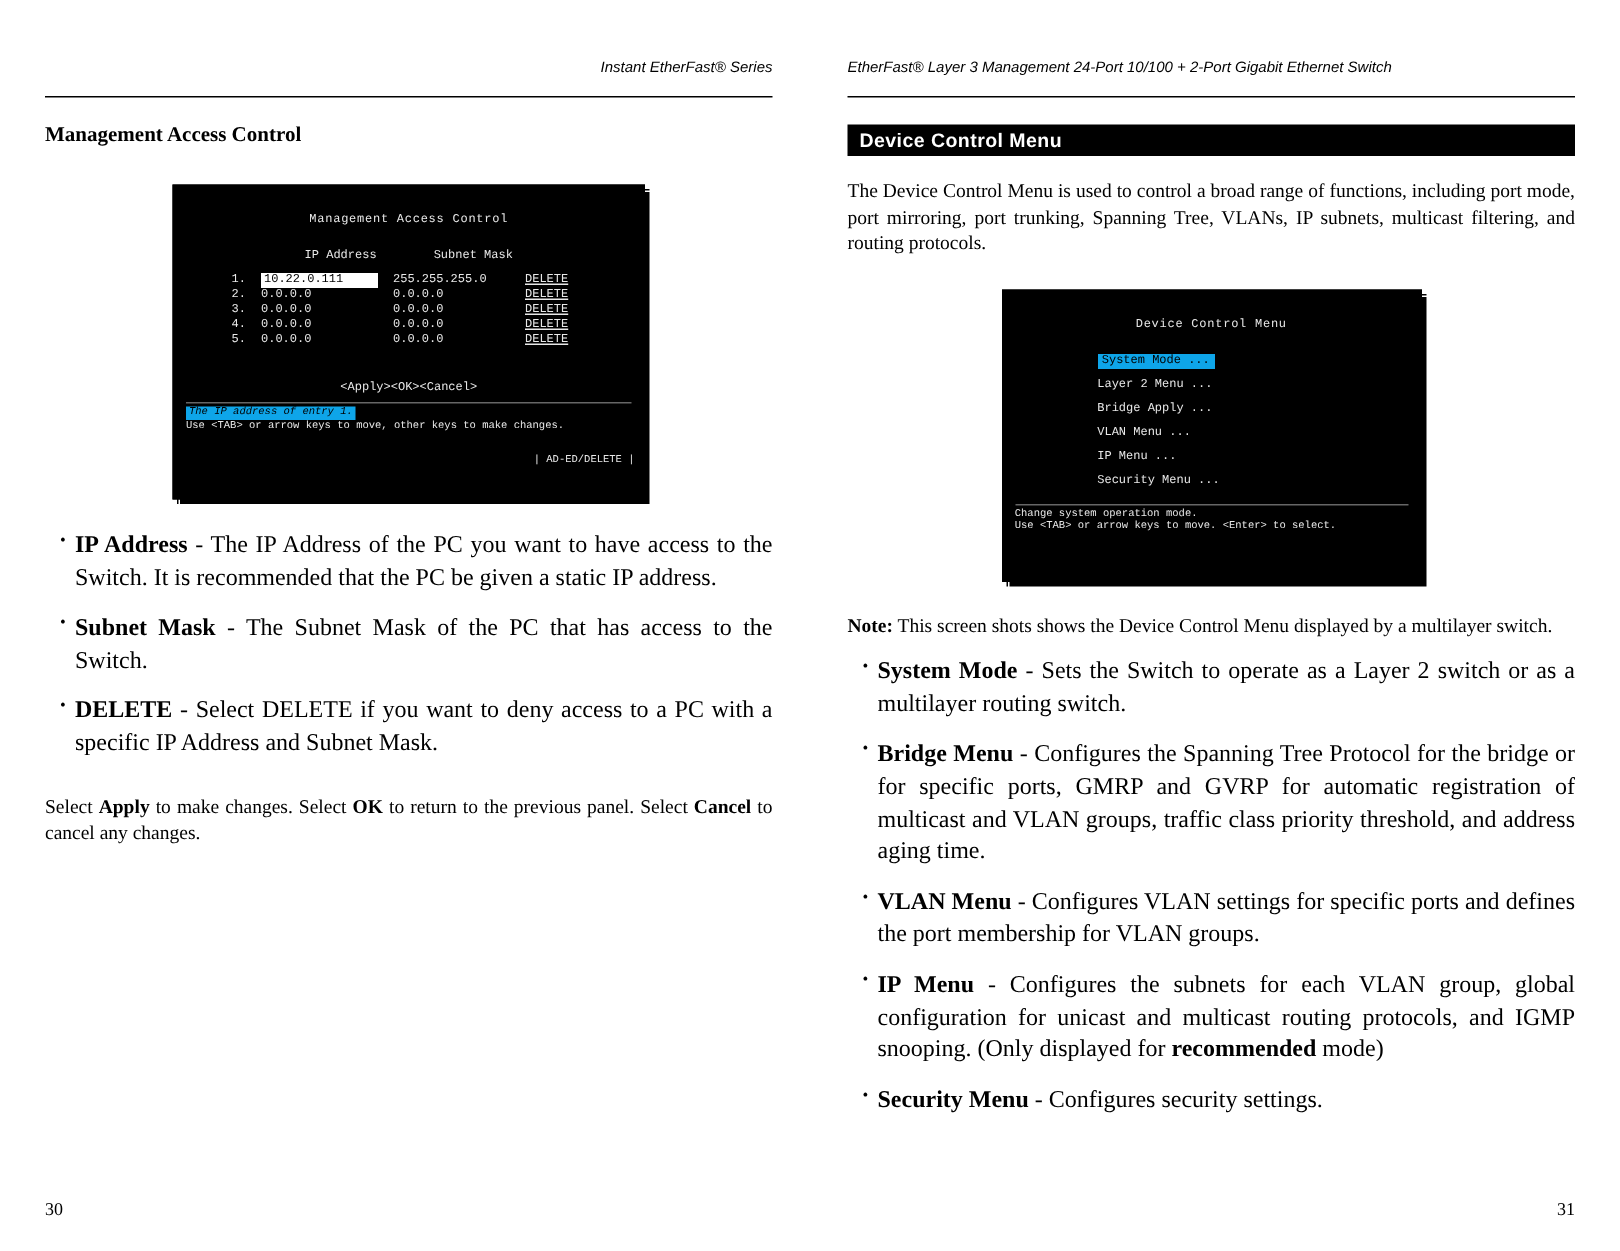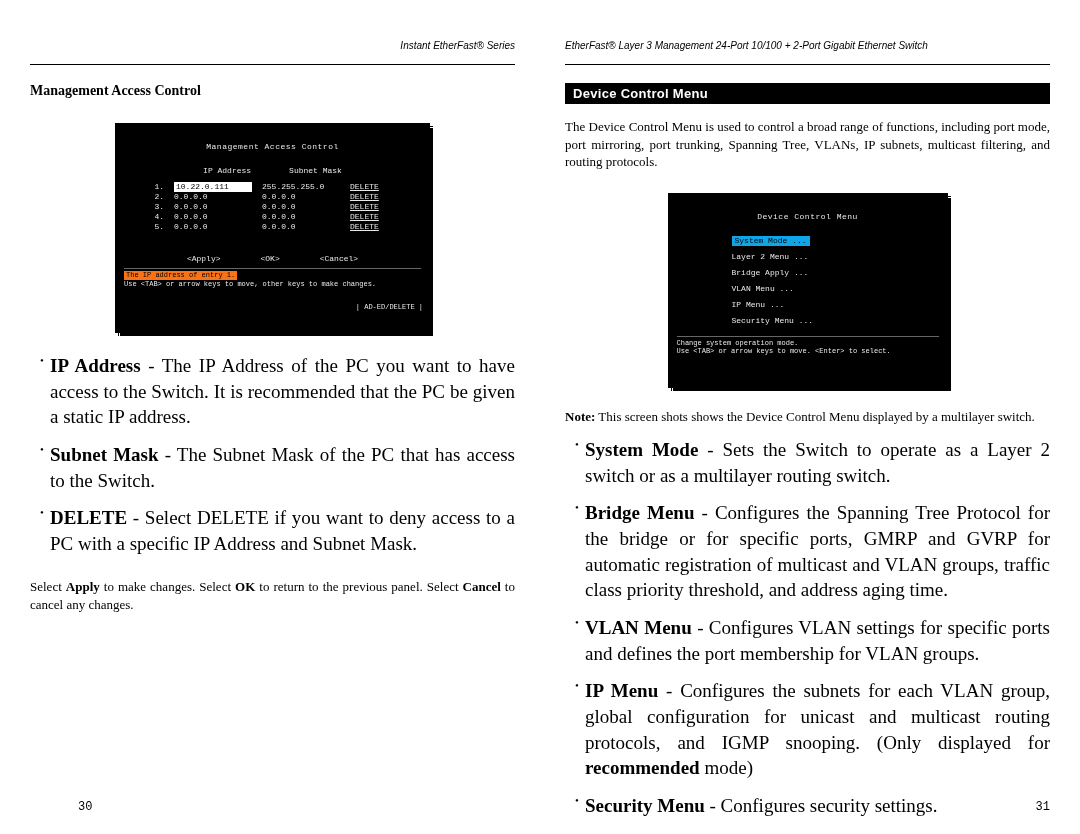--- a/index.html
+++ b/index.html
@@ -53,39 +53,38 @@
     text-align: justify;
     margin-bottom: 12px;
   }
   .bullet-list {
     list-style: none;
     padding-left: 10px;
     margin-bottom: 10px;
   }
   .bullet-list li {
     font-family: 'Times New Roman', serif;
-    font-size: 19px;
+    font-size: 16px;
     line-height: 1.35;
     text-align: justify;
     margin-bottom: 12px;
     position: relative;
     padding-left: 10px;
   }
   .bullet-list li::before {
     content: "•";
     position: absolute;
     left: 0;
     font-size: 11px;
   }
   .page-number {
     position: absolute;
     bottom: 0;
     font-size: 12px;
-    font-family: Liberation Mono, monospace;
-    margin-left: 48px;
+    font-family: Liberation Serif, serif;
   }
   .page-left .page-number { left: 0; }
   .page-right .page-number { right: 0; }
   
   .terminal-wrap {
     display: flex;
     justify-content: center;
     margin: 10px 0 20px 0;
   }
   .terminal {
@@ -103,23 +102,23 @@
   .terminal.right { width: 280px; height: 195px; }
   .term-title { text-align: center; margin: 8px 0 14px 0; letter-spacing: 0.5px; }
   .term-headers { display: flex; justify-content: center; gap: 38px; margin-bottom: 6px; }
   .term-rows { margin-left: 30px; }
   .term-row { display: flex; gap: 10px; }
   .term-row .num { width: 10px; text-align: right; }
   .term-row .ip { width: 78px; }
   .term-row .sm { width: 78px; }
   .term-row .del { text-decoration: underline; }
   .term-row.hl .ip { background: #fff; color: #000; padding: 0 2px; }
-  .term-actions { display:flex; justify-content:center; gap:40px; margin-top:22px; font-size:8px; }
+  .term-actions { display:flex; justify-content:center; margin-top:22px; font-size:8px; }
   .term-hint { border-top:1px solid #666; margin-top:4px; padding-top:2px; font-size:7px; }
-  .term-hint-line1 { background:#f97316; color:#000; display:inline-block; padding:0 2px; }
+  .term-hint-line1 { background:#0ea5e9; color:#000; display:inline-block; padding:0 2px;font-style:italic; }
   .term-corner { position:absolute; right:6px; bottom:20px; font-size:7px; }
   
   .menu-list { margin: 10px 0 0 55px; }
   .menu-item { margin-bottom: 6px; font-size: 8px; }
   .menu-item.sel { background:#0ea5e9; color:#000; display:inline-block; padding:0 3px; }
   .term-bottom-hint { border-top:1px solid #666; margin-top:10px; padding-top:2px; font-size:7px; }
 </style>
 </head>
 <body>
 

